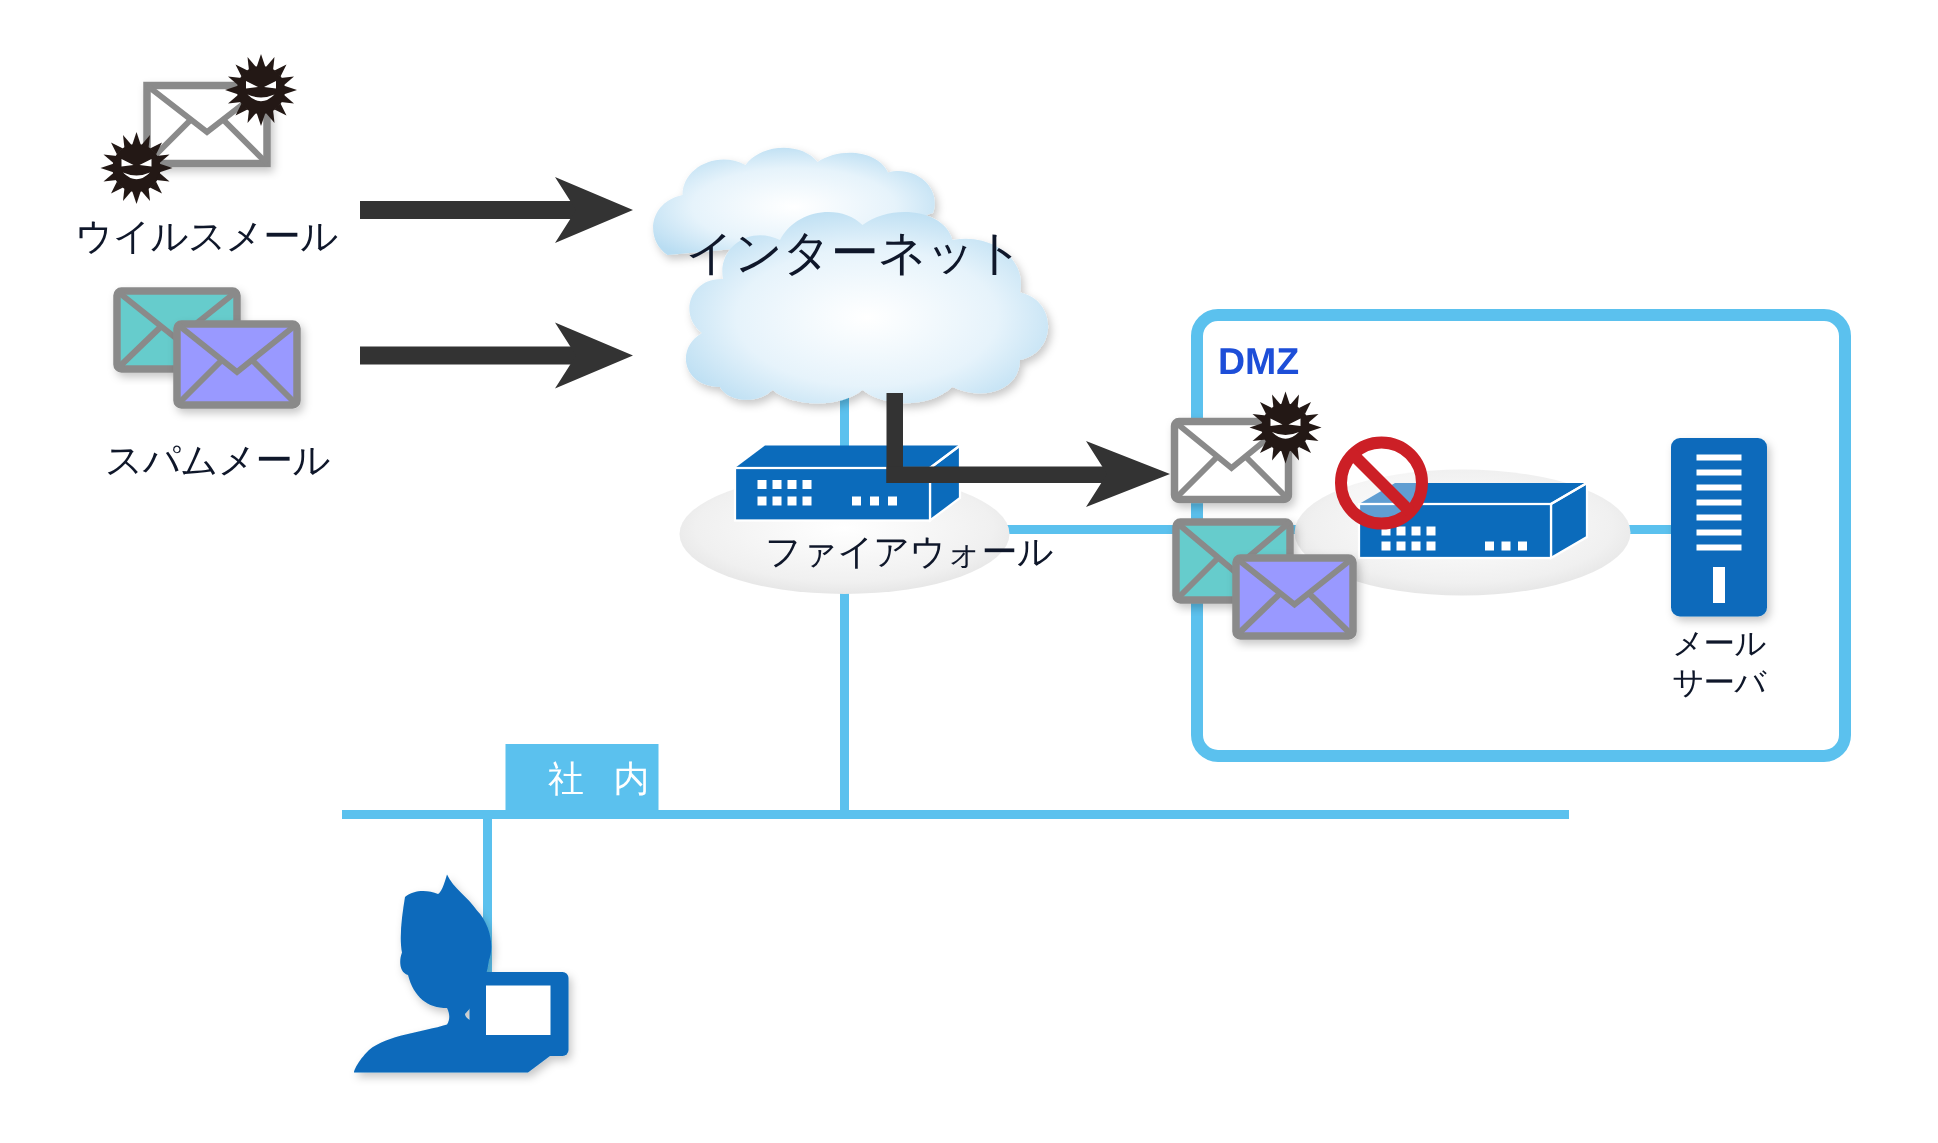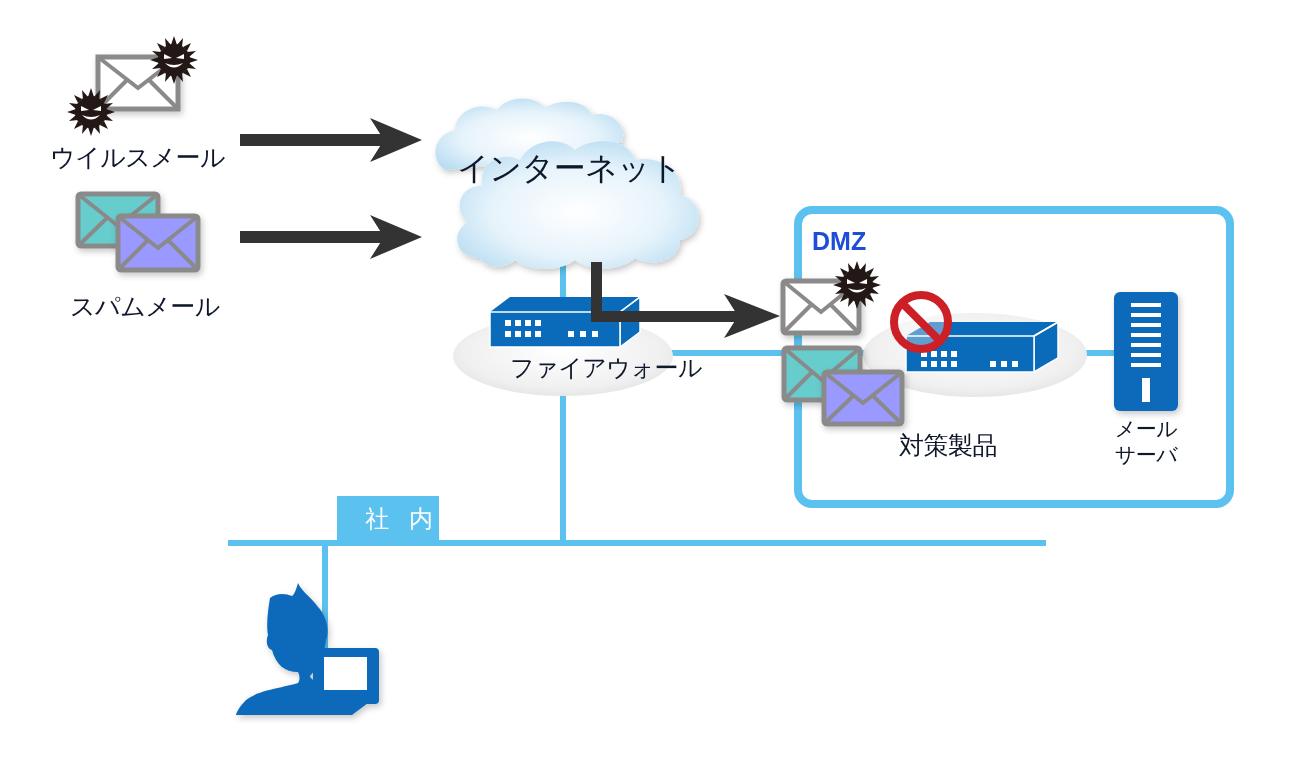--- a/index.html
+++ b/index.html
@@ -204,19 +204,18 @@
     <rect x="324" y="657" width="43" height="33" fill="#fff"></rect>
   </g>
 </svg>
 
 <div class="lbl" style="left:50px; top:141px;">ウイルスメール</div>
 <div class="lbl" style="left:70px; top:290px;">スパムメール</div>
 <div class="lbl" style="left:457px; top:147px; font-size:32px;">インターネット</div>
 <div class="lbl" style="left:474px; top:352px; font-size:24px;margin-left:36px;">ファイアウォール</div>
 <div class="dmz-label">DMZ</div>
 <div class="lbl lbl-c" style="left:818px; top:432px; width:260px; line-height:28px;">
-  <div>対策製品</div>
 </div>
 <div class="lbl lbl-c" style="left:1106px; top:416px; width:80px; font-size:21px; line-height:26px;">
   <div>メール</div>
   <div>サーバ</div>
 </div>
 <div class="tag">社 内</div>
 
 </body></html>

